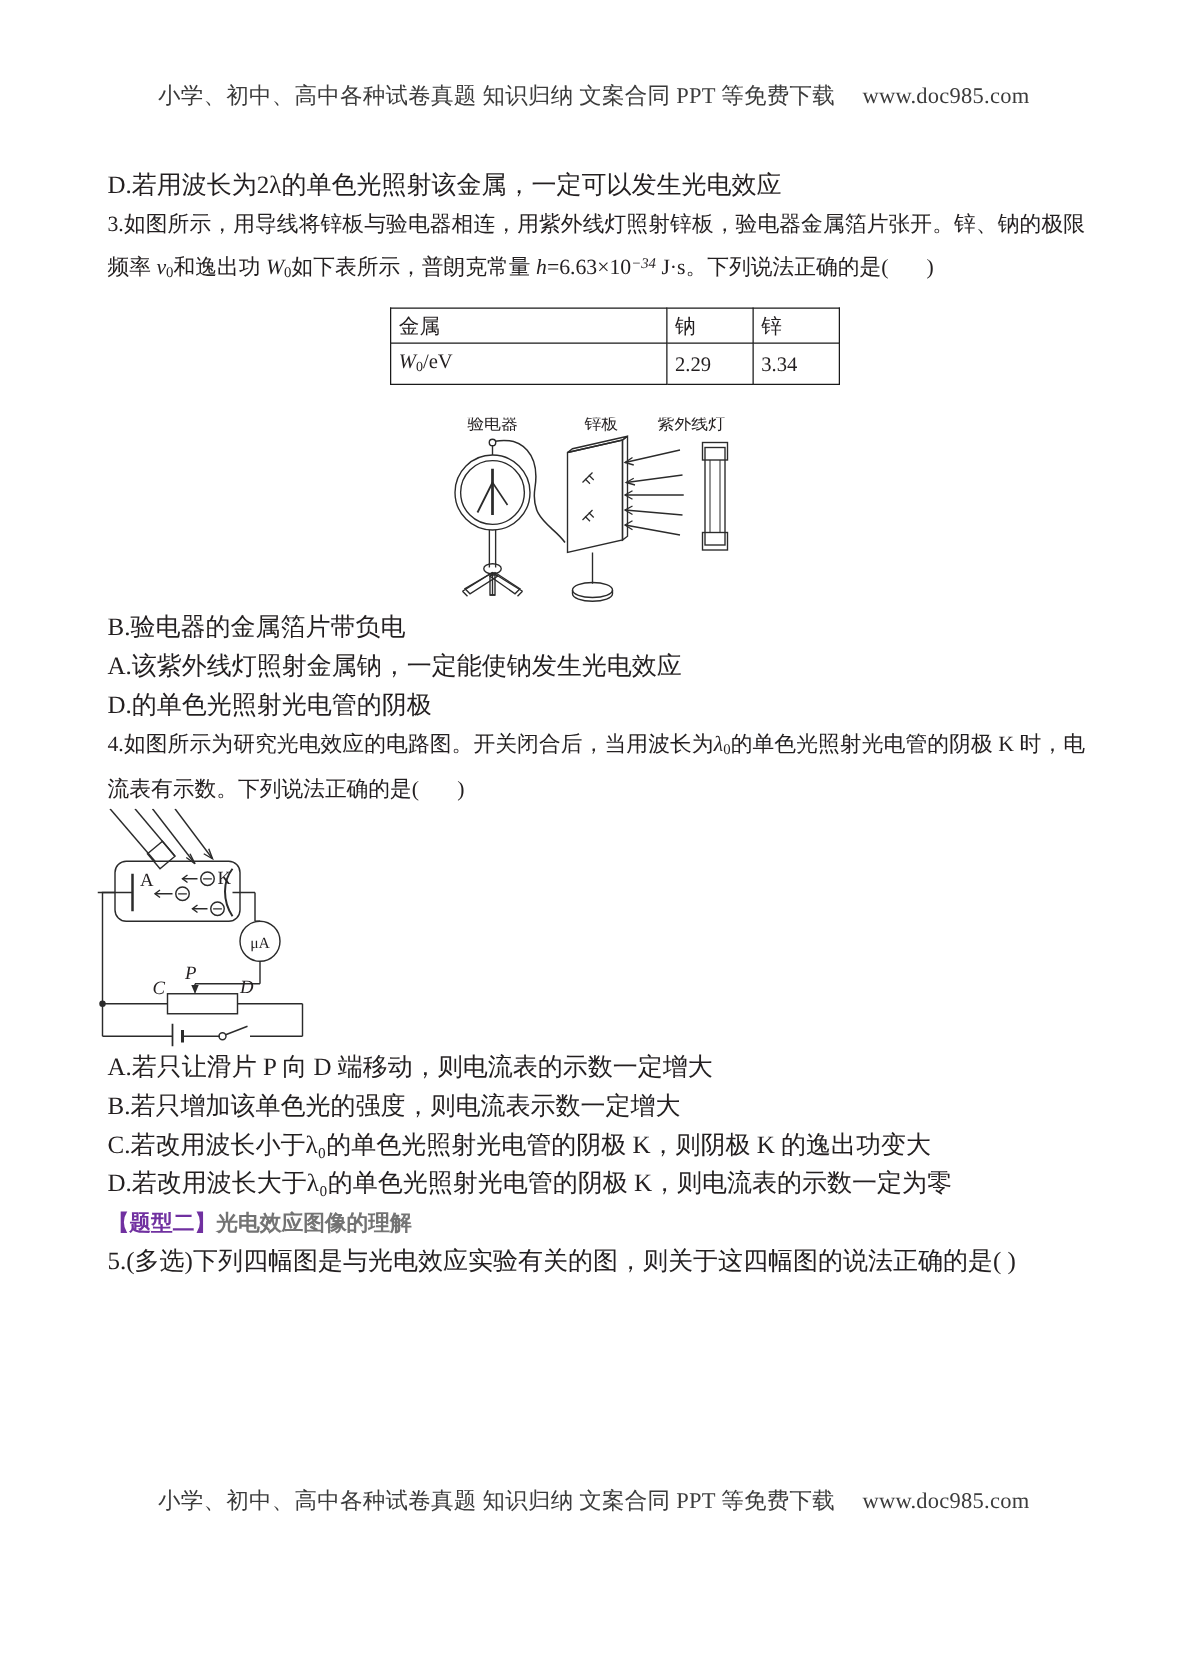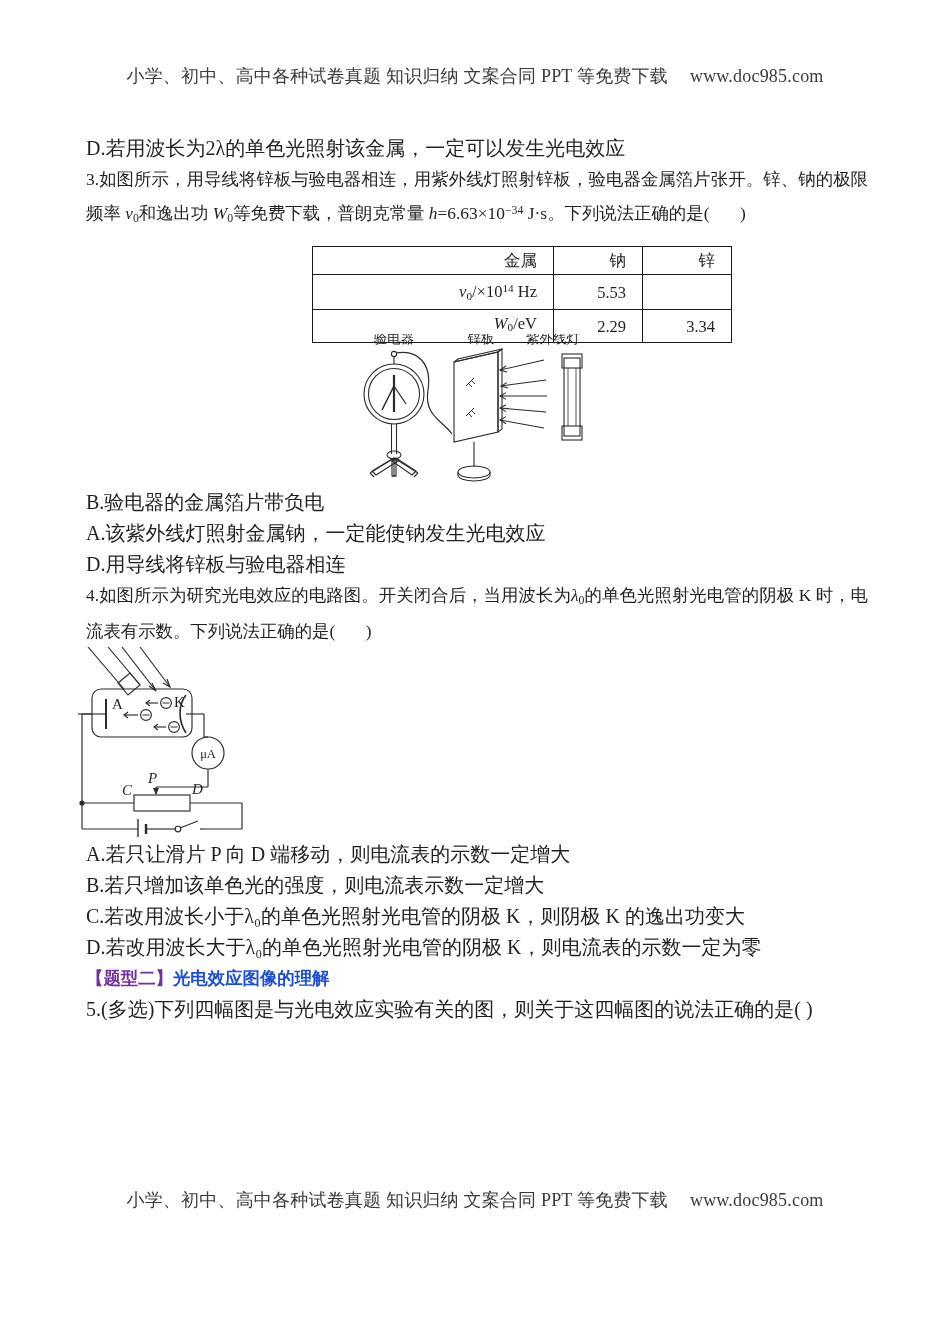--- a/index.html
+++ b/index.html
@@ -51,39 +51,39 @@
     text-align: justify;
     text-justify: inter-ideograph;
   }
   p.opt {
     margin: 0;
     font-size: 20px;
     line-height: 31px;
   }
   .ital { font-style: italic; font-family: "Liberation Serif", serif; }
   sub { font-size: 0.68em; vertical-align: -0.22em; }
-  sup { font-size: 0.68em; vertical-align: 0.45em; }
+  sup { font-size: 0.68em; vertical-align: 0.45em; font-style: italic; }
   .blank-paren { letter-spacing: 0.1em; }
 
   
   .tbl-wrap {
     position: relative;
     height: 98px;
   }
   table.data {
     position: absolute;
     left: 226px;
     top: 12px;
     border-collapse: collapse;
     font-size: 16.5px;
   }
   table.data td {
     border: 1px solid #1a1a1a;
-    text-align: right;
-    padding: 3px 16px;
+    text-align: left;
+    padding: 3px 6px;
     height: 21px;
     line-height: 21px;
   }
   table.data td.c1 { width: 208px; }
   table.data td.c2 { width: 56px; }
   table.data td.c3 { width: 56px; }
 
   
   .fig1 {
     position: relative;
@@ -99,49 +99,44 @@
   .fig2 svg { position: absolute; left: -8px; top: 0px; }
 
   .section-head {
     margin: 0;
     font-size: 17.4px;
     line-height: 31px;
     font-weight: bold;
     font-family: "Liberation Sans", sans-serif;
   }
   .section-head .bracket { color: #7030a0; margin-top: 48px; }
-  .section-head .title { color: #1d4ed8; }
+  .section-head .title { color: #737373; }
 </style>
 </head>
 <body>
 
 <div class="page">
 
   <div class="watermark wm-top">
     <span>小学、初中、高中各种试卷真题  知识归纳  文案合同  PPT 等免费下载</span><span class="url">www.doc985.com</span>
   </div>
 
   <div class="content">
 
     <p class="opt">D.若用波长为2λ的单色光照射该金属，一定可以发生光电效应</p>
 
-    <p class="line"><span>3.如图所示，用导线将锌板与验电器相连，用紫外线灯照射锌板，验电器金属箔片张开。锌、钠的极限频率 </span><span class="ital">ν</span><sub>0</sub><span>和逸出功 </span><span class="ital">W</span><sub>0</sub><span>等免费下载，普朗克常量 </span><span class="ital">h</span><span>=6.63×10</span><sup>−34</sup><span> J·s。下列说法正确的是(</span><span class="blank-paren">&nbsp;&nbsp;&nbsp;&nbsp;&nbsp;</span><span>)</span></p>
+    <p class="line"><span>3.如图所示，用导线将锌板与验电器相连，用紫外线灯照射锌板，验电器金属箔片张开。锌、钠的极限频率 </span><span class="ital">ν</span><sub>0</sub><span>和逸出功 </span><span class="ital">W</span><sub>0</sub><span>如下表所示，普朗克常量 </span><span class="ital">h</span><span>=6.63×10</span><sup>−34</sup><span> J·s。下列说法正确的是(</span><span class="blank-paren">&nbsp;&nbsp;&nbsp;&nbsp;&nbsp;</span><span>)</span></p>
 
     <div class="tbl-wrap">
       <table class="data">
         <tbody>
             <tr>
           <td class="c1">金属</td>
           <td class="c2">钠</td>
           <td class="c3">锌</td>
-        </tr>
-        <tr>
-          <td class="c1"><span class="ital">ν</span><sub>0</sub><span>/×10</span><sup>14</sup><span> Hz</span></td>
-          <td class="c2">5.53</td>
-          <td class="c3"></td>
         </tr>
         <tr>
           <td class="c1"><span class="ital">W</span><sub>0</sub><span>/eV</span></td>
           <td class="c2">2.29</td>
           <td class="c3">3.34</td>
         </tr>
       </tbody>
         </table>
     </div>
 
@@ -203,21 +198,21 @@
         <g font-family="Liberation Sans, sans-serif" font-size="13.5" fill="#231f20" text-anchor="middle">
           <text x="46" y="9">验电器</text>
           <text x="133" y="9">锌板</text>
           <text x="205" y="9">紫外线灯</text>
         </g>
       </svg>
     </div>
 
     <p class="opt">B.验电器的金属箔片带负电</p>
     <p class="opt">A.该紫外线灯照射金属钠，一定能使钠发生光电效应</p>
-    <p class="opt">D.用导线将锌板与验电器相连</p>
+    <p class="opt">D.的单色光照射光电管的阴极</p>
 
     <p class="line"><span>4.如图所示为研究光电效应的电路图。开关闭合后，当用波长为</span><span class="ital">λ</span><sub>0</sub><span>的单色光照射光电管的阴极 K 时，电流表有示数。下列说法正确的是(</span><span class="blank-paren">&nbsp;&nbsp;&nbsp;&nbsp;&nbsp;</span><span>)</span></p>
 
     <div class="fig2">
       <svg width="260" height="190" viewBox="0 0 260 190">
         <g fill="none" stroke="#2b2b2b" stroke-width="1.15">
 
           <line x1="10" y1="0" x2="46" y2="42"></line>
           <line x1="30" y1="0" x2="62" y2="38"></line>
           <path d="M40 36 L52 26 L62 38 L50 48 Z"></path>

